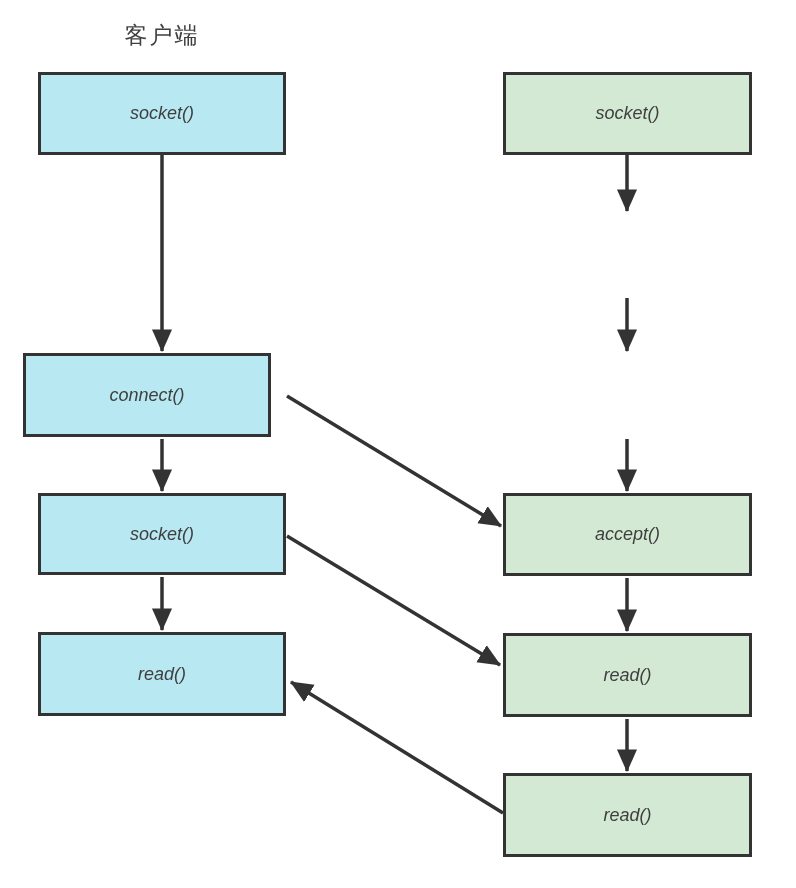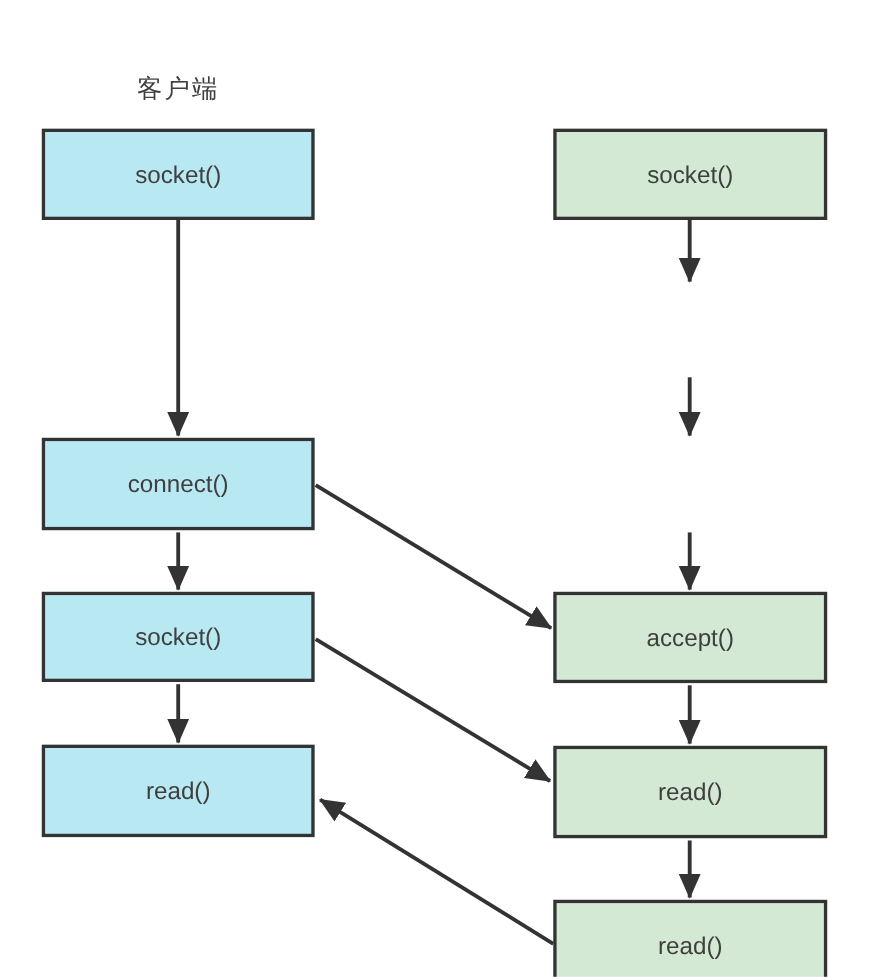--- a/index.html
+++ b/index.html
@@ -9,40 +9,40 @@
     background: var(--background, #ffffff);
     font-family: "Liberation Sans", sans-serif;
     position: relative;
     overflow: hidden;
   }
   .stage {
     position: absolute;
     left: 0; top: 0;
     width: 796px;
     height: 768px;
-    margin-top: 45px;
   }
   .col-title {
     position: absolute;
     top: 20px;
     width: 220px;
     text-align: center;
     font-size: 23px;
     letter-spacing: 2px;
     color: var(--text, #3a3a3a);
   }
   .box {
     position: absolute;
     box-sizing: border-box;
     border: 3px solid var(--border, #333333);
     display: flex;
     align-items: center;
     justify-content: center;
-    font-size: 22px;
+    font-size: 18px;
     color: var(--text, #3f3f3f);
+    font-style: italic;
   }
   .box.client { background: var(--client-fill, #b8e8f2); }
   .box.server { background: var(--server-fill, #d3e9d4); }
   svg.arrows {
     position: absolute;
     left: 0; top: 0;
     width: 796px;
     height: 888px;
     pointer-events: none;
   }
@@ -53,21 +53,21 @@
   svg.arrows marker path { fill: var(--arrow, #333333); }
 </style>
 </head>
 <body>
 
 <div class="stage">
 
   <div class="col-title" style="left:52px;">客户端</div>
 
   <div class="box client" style="left:38px; top:72px;  width:248px; height:83px;">socket()</div>
-  <div class="box client" style="left:38px; top:353px; width:248px; height:84px;">connect()</div>
+  <div class="box client" style="left:23px; top:353px; width:248px; height:84px;">connect()</div>
   <div class="box client" style="left:38px; top:493px; width:248px; height:82px;">socket()</div>
   <div class="box client" style="left:38px; top:632px; width:248px; height:84px;">read()</div>
 
   <div class="box server" style="left:503px; top:72px;  width:249px; height:83px;">socket()</div>
   <div class="box server" style="left:503px; top:493px; width:249px; height:83px;">accept()</div>
   <div class="box server" style="left:503px; top:633px; width:249px; height:84px;">read()</div>
   <div class="box server" style="left:503px; top:773px; width:249px; height:84px;">read()</div>
 
   <svg class="arrows" viewBox="0 0 796 888">
     <defs>

